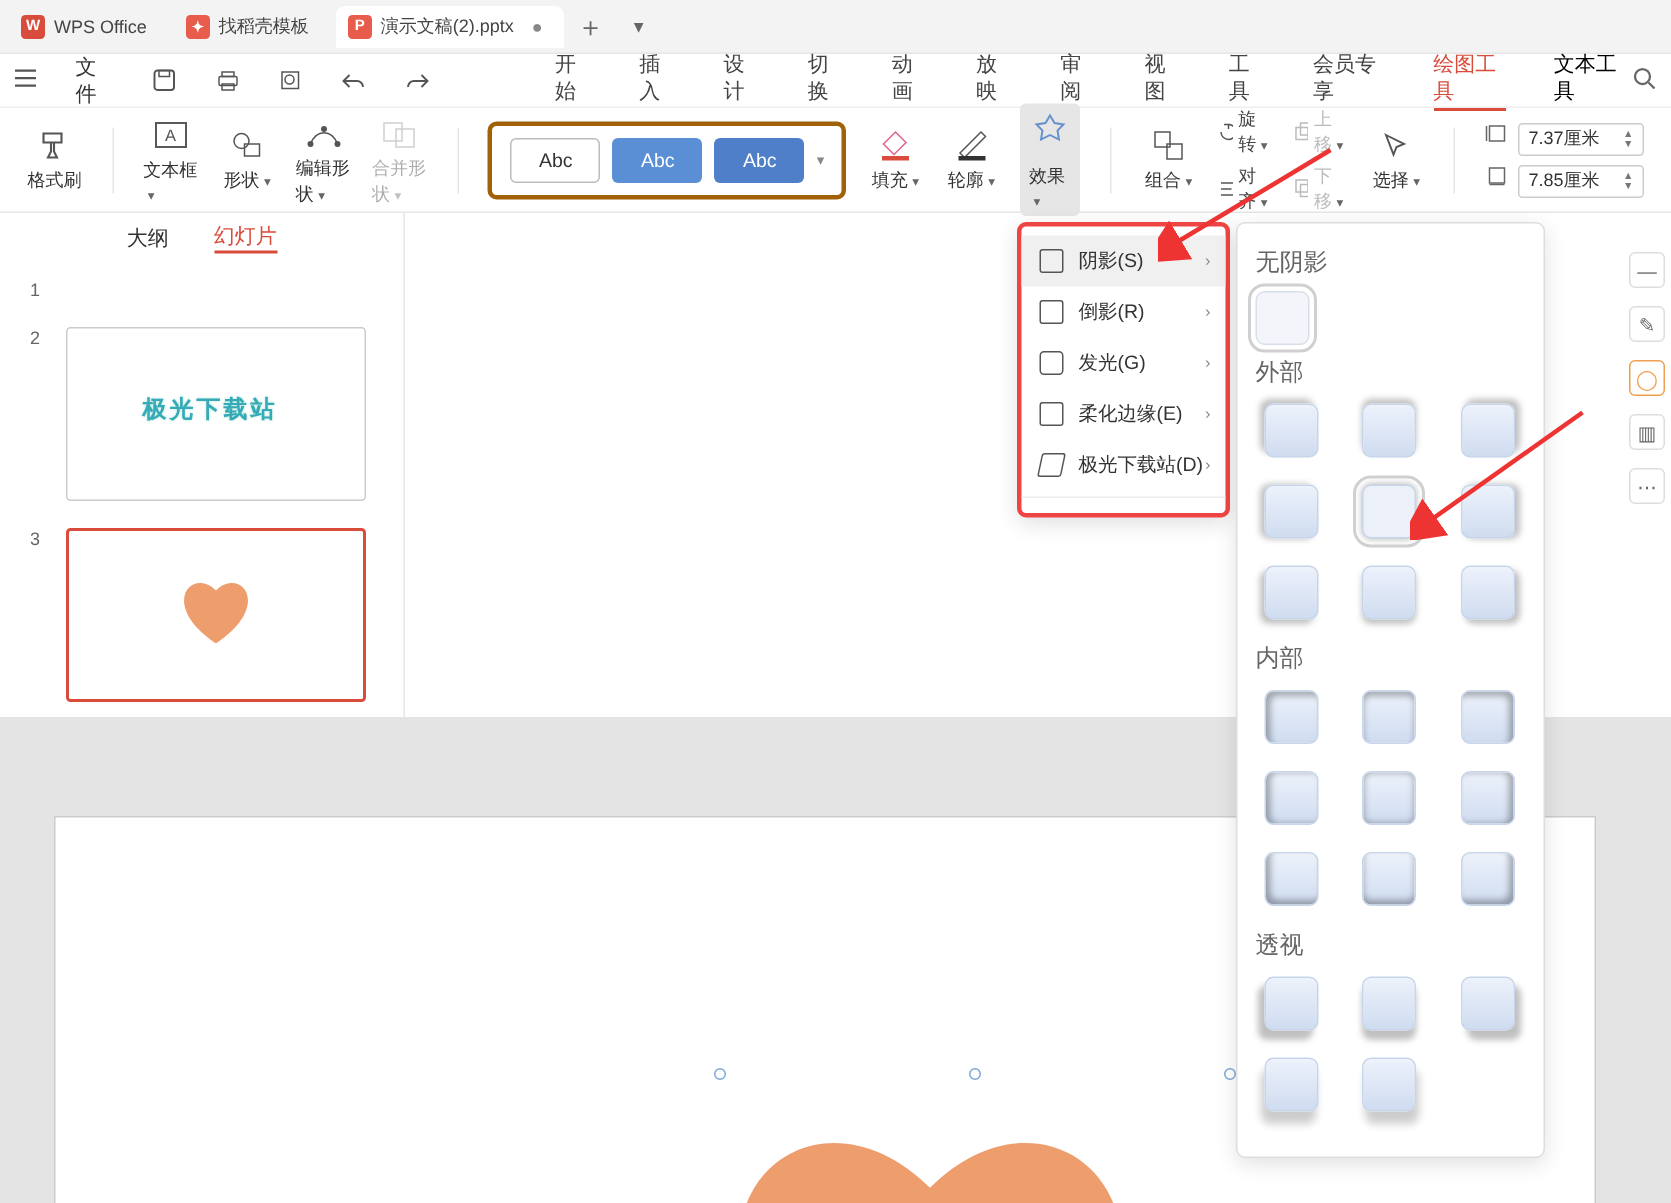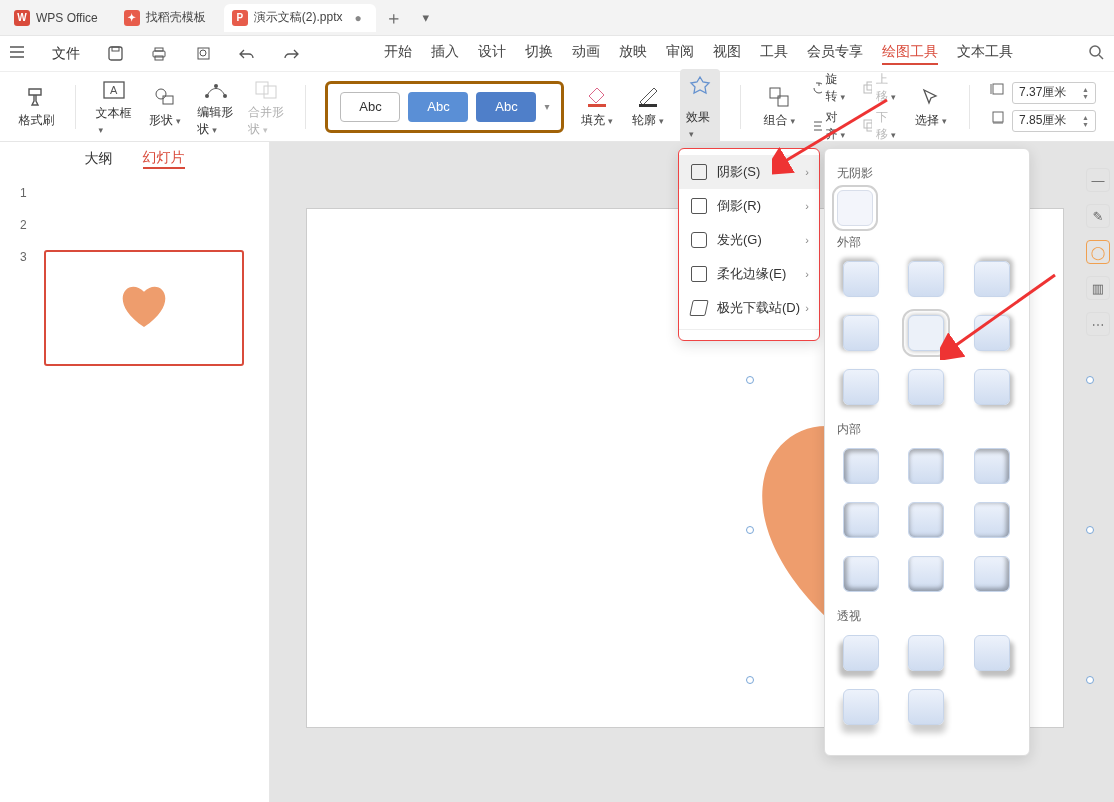--- a/index.html
+++ b/index.html
@@ -14,21 +14,21 @@
   .ico-w { background: #d94b3b; }
   .ico-k { background: #e75c4b; }
   .ico-p { background: #e75c4b; }
   .tab-add { width: 28px; text-align: center; font-size: 18px; color: #666; }
 
   
   .ribbon-tabs { height: 36px; display: flex; align-items: center; padding: 0 10px; gap: 4px; border-bottom: 1px solid #eee; }
   .rt-left { display: flex; align-items: center; gap: 26px; }
   .hamburger { width: 16px; display: inline-block; }
   .qat-ico { width: 18px; height: 18px; display: inline-flex; align-items: center; justify-content: center; color: #555; }
-  .rt-tabs { display: flex; gap: 19px; margin-left: 80px; font-size: 14px; color: #444; }
+  .rt-tabs { display: flex; gap: 32px; margin-left: 80px; font-size: 14px; color: #444; }
   .rt-tabs span { cursor: default; }
   .rt-tabs span.accent { color: #d94b3b; border-bottom: 2px solid #d94b3b; padding-bottom: 2px; }
   .rt-search { margin-left: auto; color: #666; }
 
   
   .ribbon { height: 70px; display: flex; align-items: center; padding: 0 18px; gap: 14px; border-bottom: 1px solid #e6e6e6; background:#fff; }
   .rgroup { display: flex; flex-direction: column; align-items: center; gap: 2px; font-size: 12px; color: #333; }
   .rgroup .ico { height: 26px; display:flex; align-items:center; justify-content:center; color:#444; }
   .rgroup.big { width: 50px; }
   .rgroup .caret::after { content: "▾"; font-size: 9px; margin-left: 3px; color:#666; }
@@ -40,51 +40,51 @@
   .rgroup.small-row { flex-direction: column; align-items:flex-start; gap:4px; font-size:12px; }
   .small-item { display:flex; align-items:center; gap:4px; color:#444; }
   .small-item.disabled { color:#bbb; }
   .effect-btn { display:flex; flex-direction:column; align-items:center; gap:2px; padding:4px 6px; border-radius:4px; }
   .effect-btn.pressed { background:#e6e6e6;gap:10px; }
   .size-field { display:flex; align-items:flex-start; gap:6px; }
   .size-input { width:84px; height:22px; border:1px solid #ccc; border-radius:3px; font-size:12px; padding:0 6px; display:flex; align-items:center; justify-content:space-between; }
   .spin { display:flex; flex-direction:column; font-size:7px; line-height:7px; color:#777; }
 
   
-  .main { position:absolute; top:142px; bottom:0; left:0; right:0; display:flex; }
+  .main { position:absolute; top:142px; bottom:0; left:0; right:0; display:flex;flex-direction:column; }
   .side { width:270px; border-right:1px solid #e6e6e6; display:flex; flex-direction:column; }
   .side-tabs { height:34px; display:flex; align-items:center; justify-content:center; gap:30px; font-size:14px; }
   .side-tabs .on { color:#d94b3b; border-bottom:2px solid #d94b3b; }
   .thumbs { flex:1; overflow:auto; padding:10px 20px; display:flex; flex-direction:column; gap:18px; }
   .thumb-row { display:flex; gap:10px; }
   .thumb-num { width:14px; font-size:12px; color:#666; }
   .thumb { width:200px; height:116px; border:1px solid #ccc; border-radius:3px; background:#fff; position:relative; overflow:hidden; }
   .thumb.selected { border:2px solid #d94b3b; }
 
   .canvas { flex:1; background:#e4e4e4; position:relative; }
   .slide { position:absolute; left:36px; top:66px; right:50px; height:520px; background:#fff; border:1px solid #ccc; }
   .heart { position:absolute; left:460px; top:256px; width:320px; height:270px; }
   .heart svg path { fill:#ee9d6d; }
   .sel-handles { position:absolute; left:480px; top:238px; width:340px; height:300px; }
   .sel-handles .h { position:absolute; width:8px; height:8px; background:#fff; border:1px solid #7aa7d8; border-radius:50%; }
 
   .rpanel { position:absolute; right:0; top:148px; width:32px; display:flex; flex-direction:column; gap:12px; align-items:center; padding-top:20px; }
   .rpanel .rp { width:24px; height:24px; border:1px solid #ddd; border-radius:4px; display:flex; align-items:center; justify-content:center; font-size:13px; color:#666; }
 
   
-  .fx-menu { position:absolute; left:678px; top:148px; width:142px; background:#fff; border:1px solid #ef4444; border-radius:6px; box-shadow:0 4px 14px rgba(0,0,0,.12); padding:6px 0; z-index:5; }
+  .fx-menu { position:absolute; left:678px; top:148px; width:142px; background:#fff; border:3px solid #ef4444; border-radius:6px; box-shadow:0 4px 14px rgba(0,0,0,.12); padding:6px 0; z-index:5; }
   .fx-item { height:34px; display:flex; align-items:center; gap:10px; padding:0 12px; font-size:13px; color:#333; position:relative; }
   .fx-item.hover { background:#f0f0f0; }
   .fx-item .chev { position:absolute; right:10px; font-size:11px; color:#888; }
   .fx-item .sico { width:16px; height:16px; border:1.5px solid #555; border-radius:2px; }
   .fx-sep { height:1px; background:#eee; margin:4px 0; }
   .fx-more { height:34px; display:flex; align-items:center; justify-content:center; font-size:13px; color:#444; }
 
   .shadow-panel { position:absolute; left:824px; top:148px; width:206px; background:#fff; border:1px solid #ddd; border-radius:6px; box-shadow:0 4px 14px rgba(0,0,0,.12); padding:10px 12px 20px; z-index:5; }
-  .sp-section { font-size:12px; color:#666; margin:6px 0 8px; }
+  .sp-section { font-size:16px; color:#666; margin:6px 0 8px; }
   .sp-grid { display:grid; grid-template-columns:repeat(3,1fr); gap:18px 28px; padding:2px 6px 10px; }
   .sp-cell { width:36px; height:36px; border-radius:6px; background:linear-gradient(#edf2fb,#cfdcf0); border:1px solid #c7d5ea; }
   .sp-cell.sel { outline:2px solid #d0d0d0; outline-offset:4px; background:#ecf1f9; border-radius:6px; }
   .sp-none { width:36px; height:36px; border-radius:6px; background:#f3f5fb; border:1px solid #d8deea; margin-bottom:8px; outline:2px solid #d0d0d0; outline-offset:3px; }
 
   
   .arrow { position:absolute; z-index:10; pointer-events:none; }
 
   
   .t1-title { position:absolute; top:18px; left:0; right:0; text-align:center; font-size:8px; color:#5b76b3; }
@@ -162,21 +162,21 @@
     <span>插入</span>
     <span>设计</span>
     <span>切换</span>
     <span>动画</span>
     <span>放映</span>
     <span>审阅</span>
     <span>视图</span>
     <span>工具</span>
     <span>会员专享</span>
     <span class="accent">绘图工具</span>
-    <span style="color:#404040;">文本工具</span>
+    <span style="color:#000000;">文本工具</span>
   </div>
   <span class="rt-search">
     <svg width="16" height="16">
         <circle cx="7" cy="7" r="5" fill="none" stroke="#666" stroke-width="1.5"></circle>
         <path d="M11 11l4 4" stroke="#666" stroke-width="1.5"></path>
       </svg>
   </span>
 </div>
 
 <div class="ribbon">
@@ -349,20 +349,23 @@
     <div class="side-tabs">
       <span>大纲</span>
       <span class="on">幻灯片</span>
     </div>
     <div class="thumbs">
       <div class="thumb-row">
         <span class="thumb-num">1</span>
       </div>
       <div class="thumb-row">
         <span class="thumb-num">2</span>
+        <div class="thumb">
+          <div class="t2-logo">极光下载站</div>
+        </div>
       </div>
       <div class="thumb-row">
         <span class="thumb-num">3</span>
         <div class="thumb selected">
           <div class="t3-heart">
             <svg viewBox="0 0 32 28" width="52" height="45">
                 <path d="M16 28C-8 12 6-4 16 6 26-4 40 12 16 28z" fill="#ee9d6d"></path>
               </svg>
           </div>
         </div>

